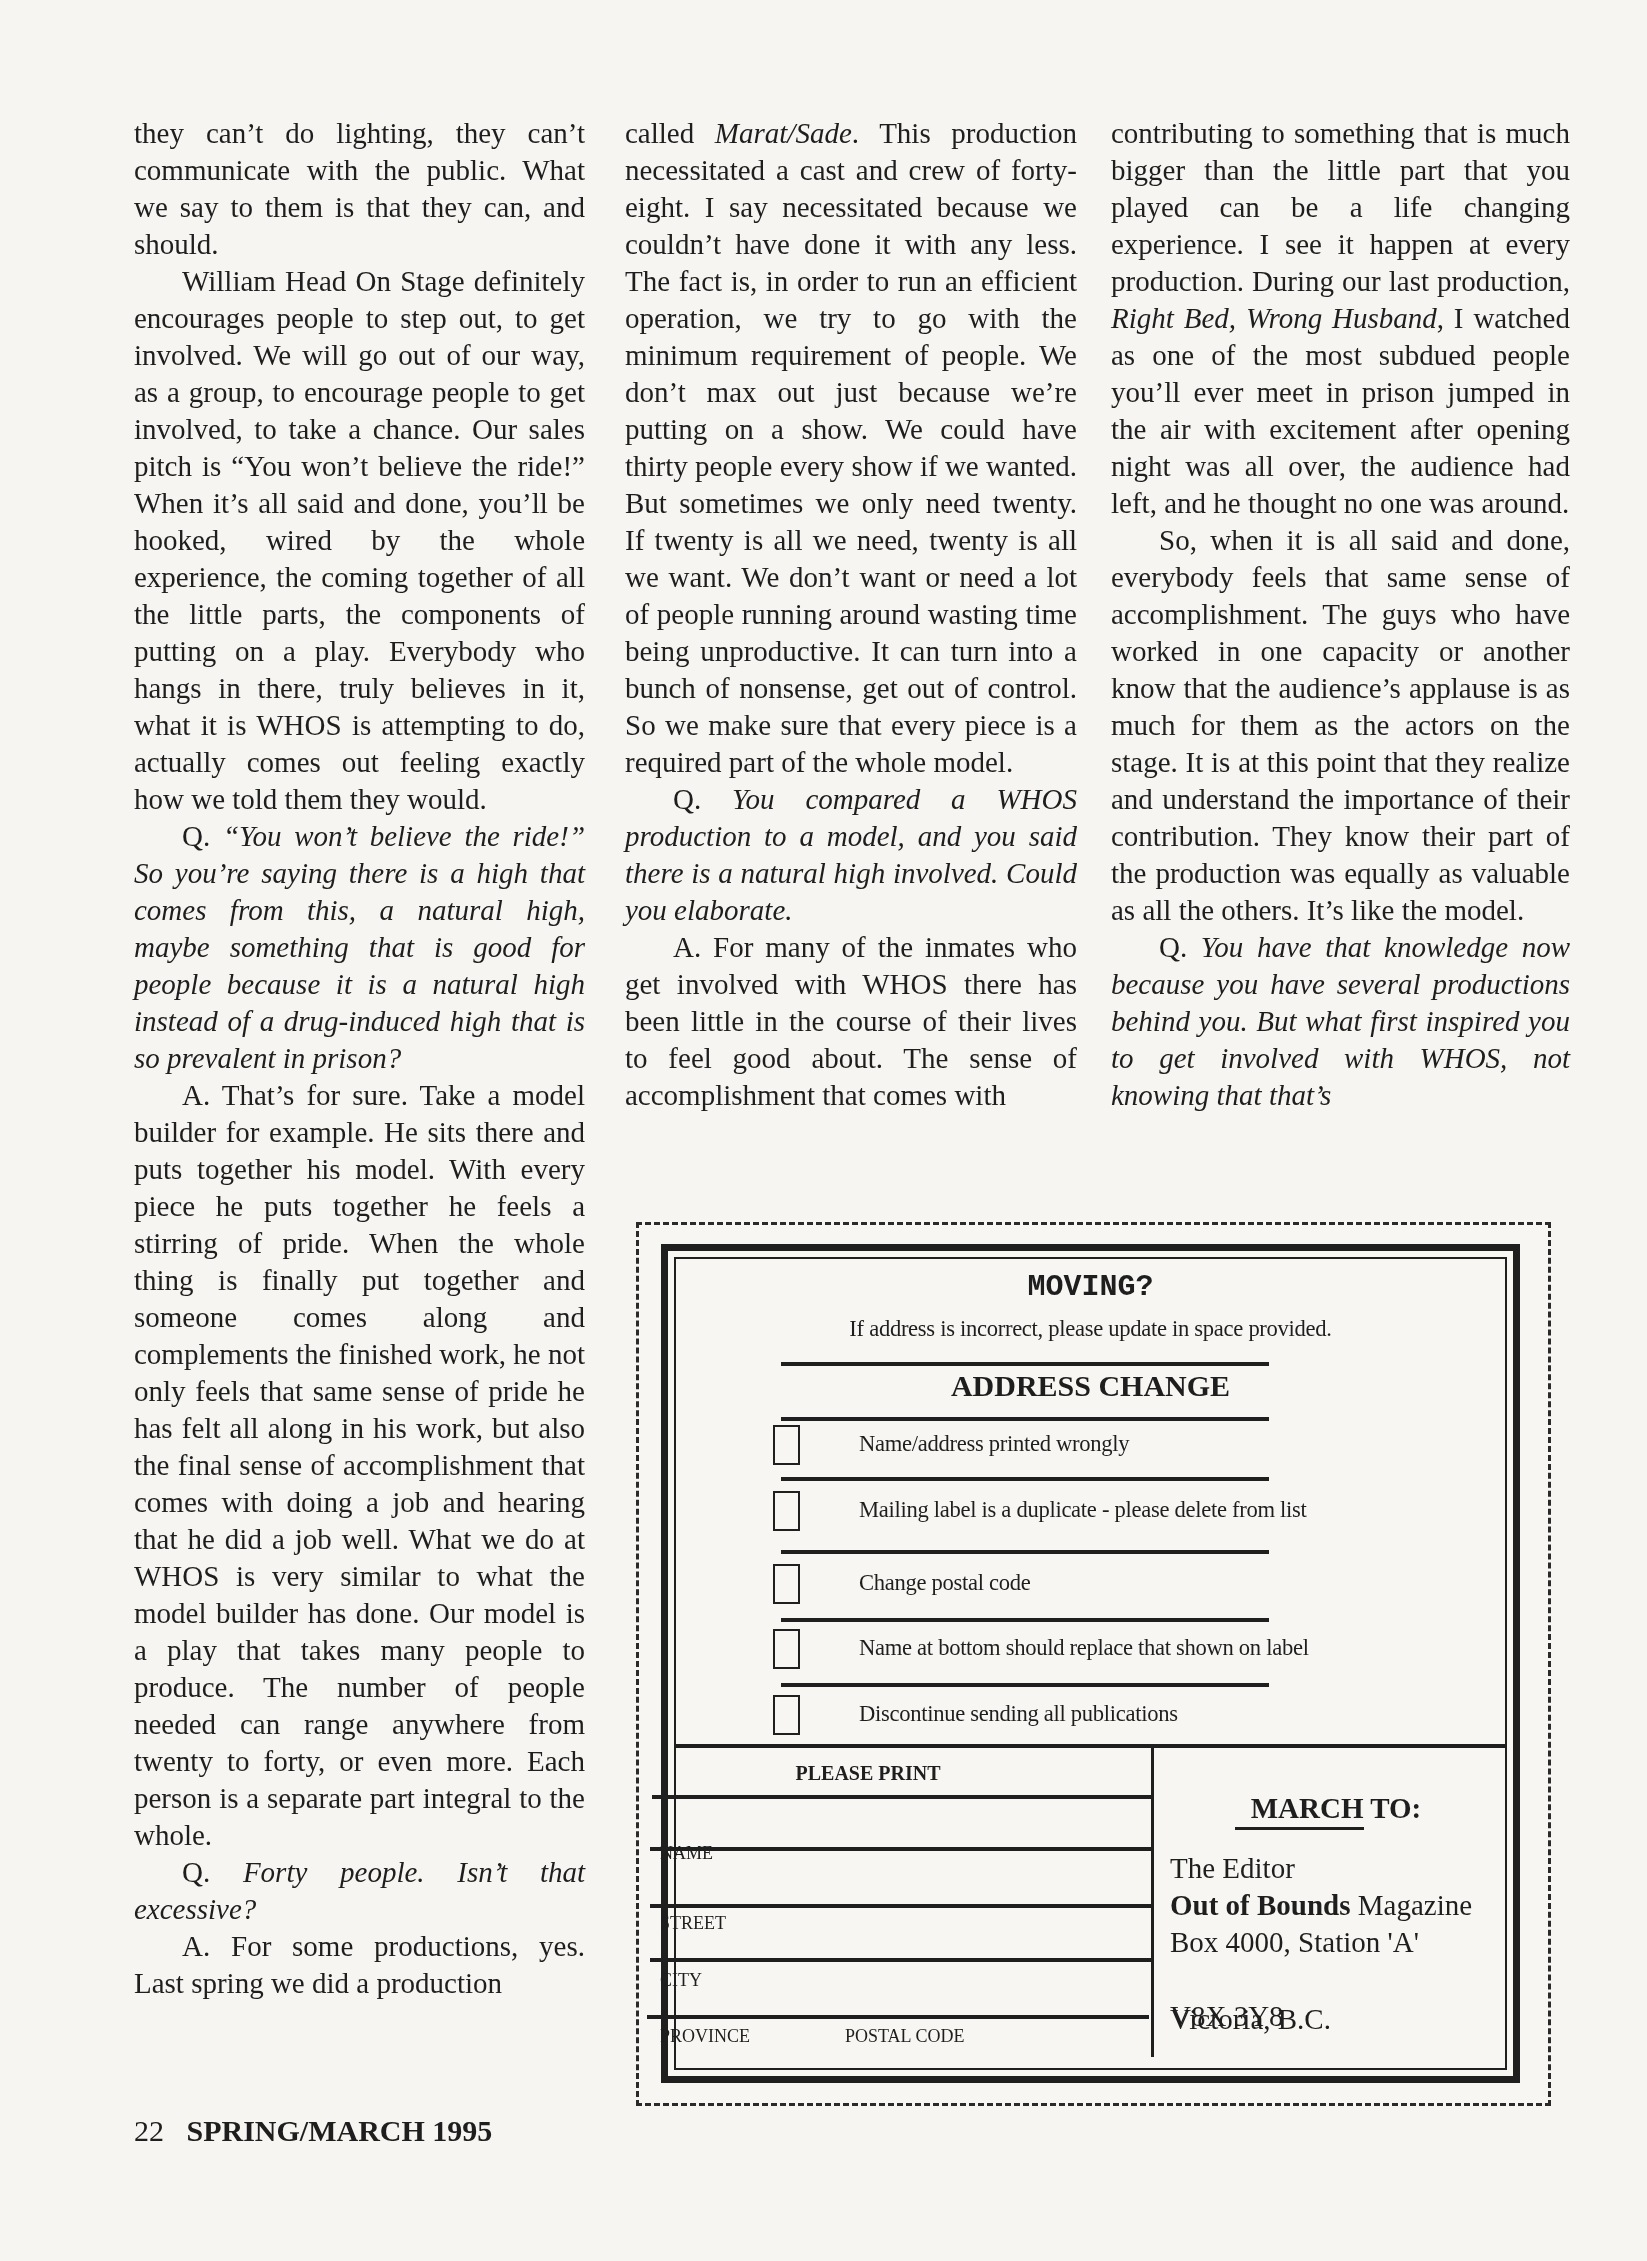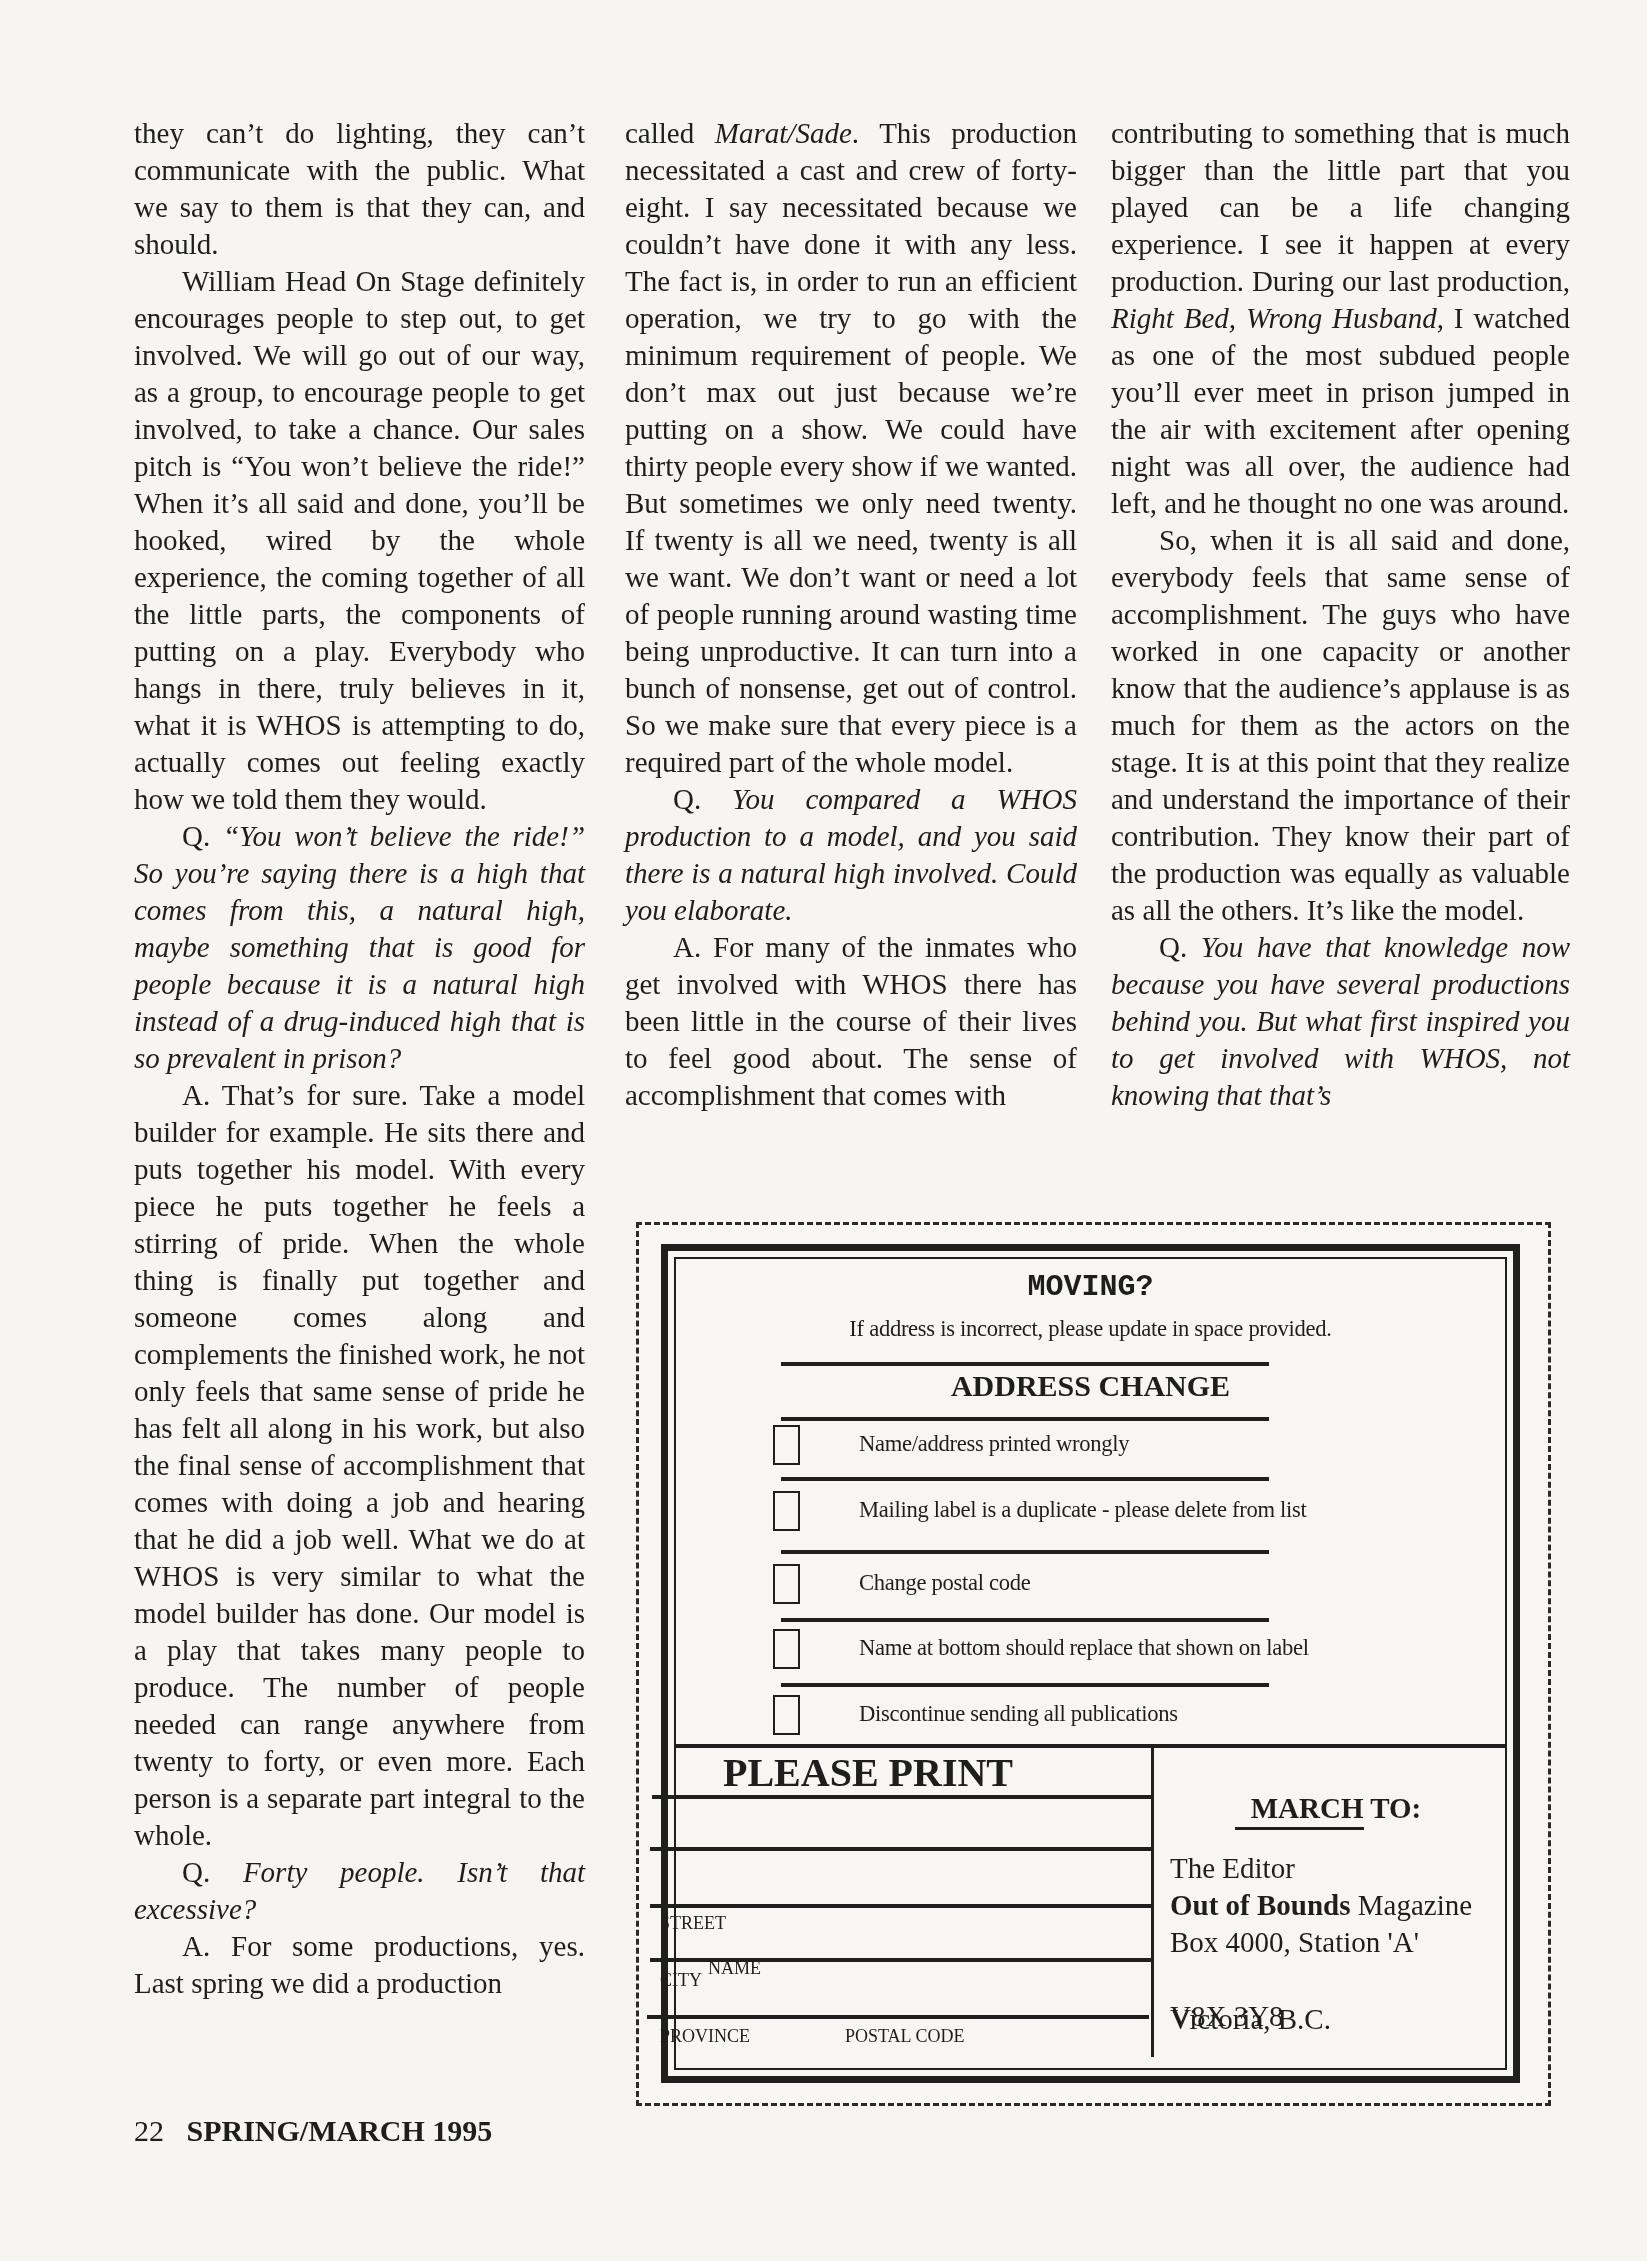--- a/index.html
+++ b/index.html
@@ -62,21 +62,21 @@
   .cb {
     position:absolute; left:0; top:0; width:23px; height:36px;
     border:2.7px solid #1f1f1f; background:transparent;
   }
   .cb-label {
     position:absolute; left:86px; top:4.1px; white-space:nowrap;
     font-size:22.6px; line-height:30px; letter-spacing:-0.3px;
   }
   .f-print {
     position:absolute; left:674px; width:388px; top:1754px;
-    text-align:center; font-weight:bold; font-size:40px; line-height:38px;
+    text-align:center; font-weight:bold; font-size:20px; line-height:38px;
   }
   .vline { position:absolute; width:2.7px; background:#1f1f1f; }
   .field-label {
     position:absolute; font-size:18px; line-height:22px;
   }
   .ret-title {
     position:absolute; left:1158px; width:356px; top:1790px;
     text-align:center; font-weight:bold; font-size:29px; line-height:37px;
   }
   .ret-underline {
@@ -155,21 +155,21 @@
   <div class="cb-label">Discontinue sending all publications</div>
 </div>
 
 <div class="hr" style="left:676px;top:1744px;width:829px;"></div>
 
 <div class="vline" style="left:1151px;top:1747px;height:310px;"></div>
 
 <div class="f-print">PLEASE PRINT</div>
 <div class="hr" style="left:652px;top:1795px;width:500px;"></div>
 
-<div class="field-label" style="left:660px;top:1957px;margin-left:48px;">NAME</div>
+<div class="field-label" style="left:660px;top:1842px;">NAME</div>
 <div class="hr" style="left:650px;top:1847px;width:502px;"></div>
 
 <div class="hr" style="left:650px;top:1904px;width:502px;"></div>
 <div class="field-label" style="left:660px;top:1912px;">STREET</div>
 
 <div class="hr" style="left:650px;top:1958px;width:502px;"></div>
 <div class="field-label" style="left:660px;top:1969px;">CITY</div>
 
 <div class="hr" style="left:647px;top:2015px;width:502px;"></div>
 <div class="field-label" style="left:660px;top:2025px;">PROVINCE</div>

